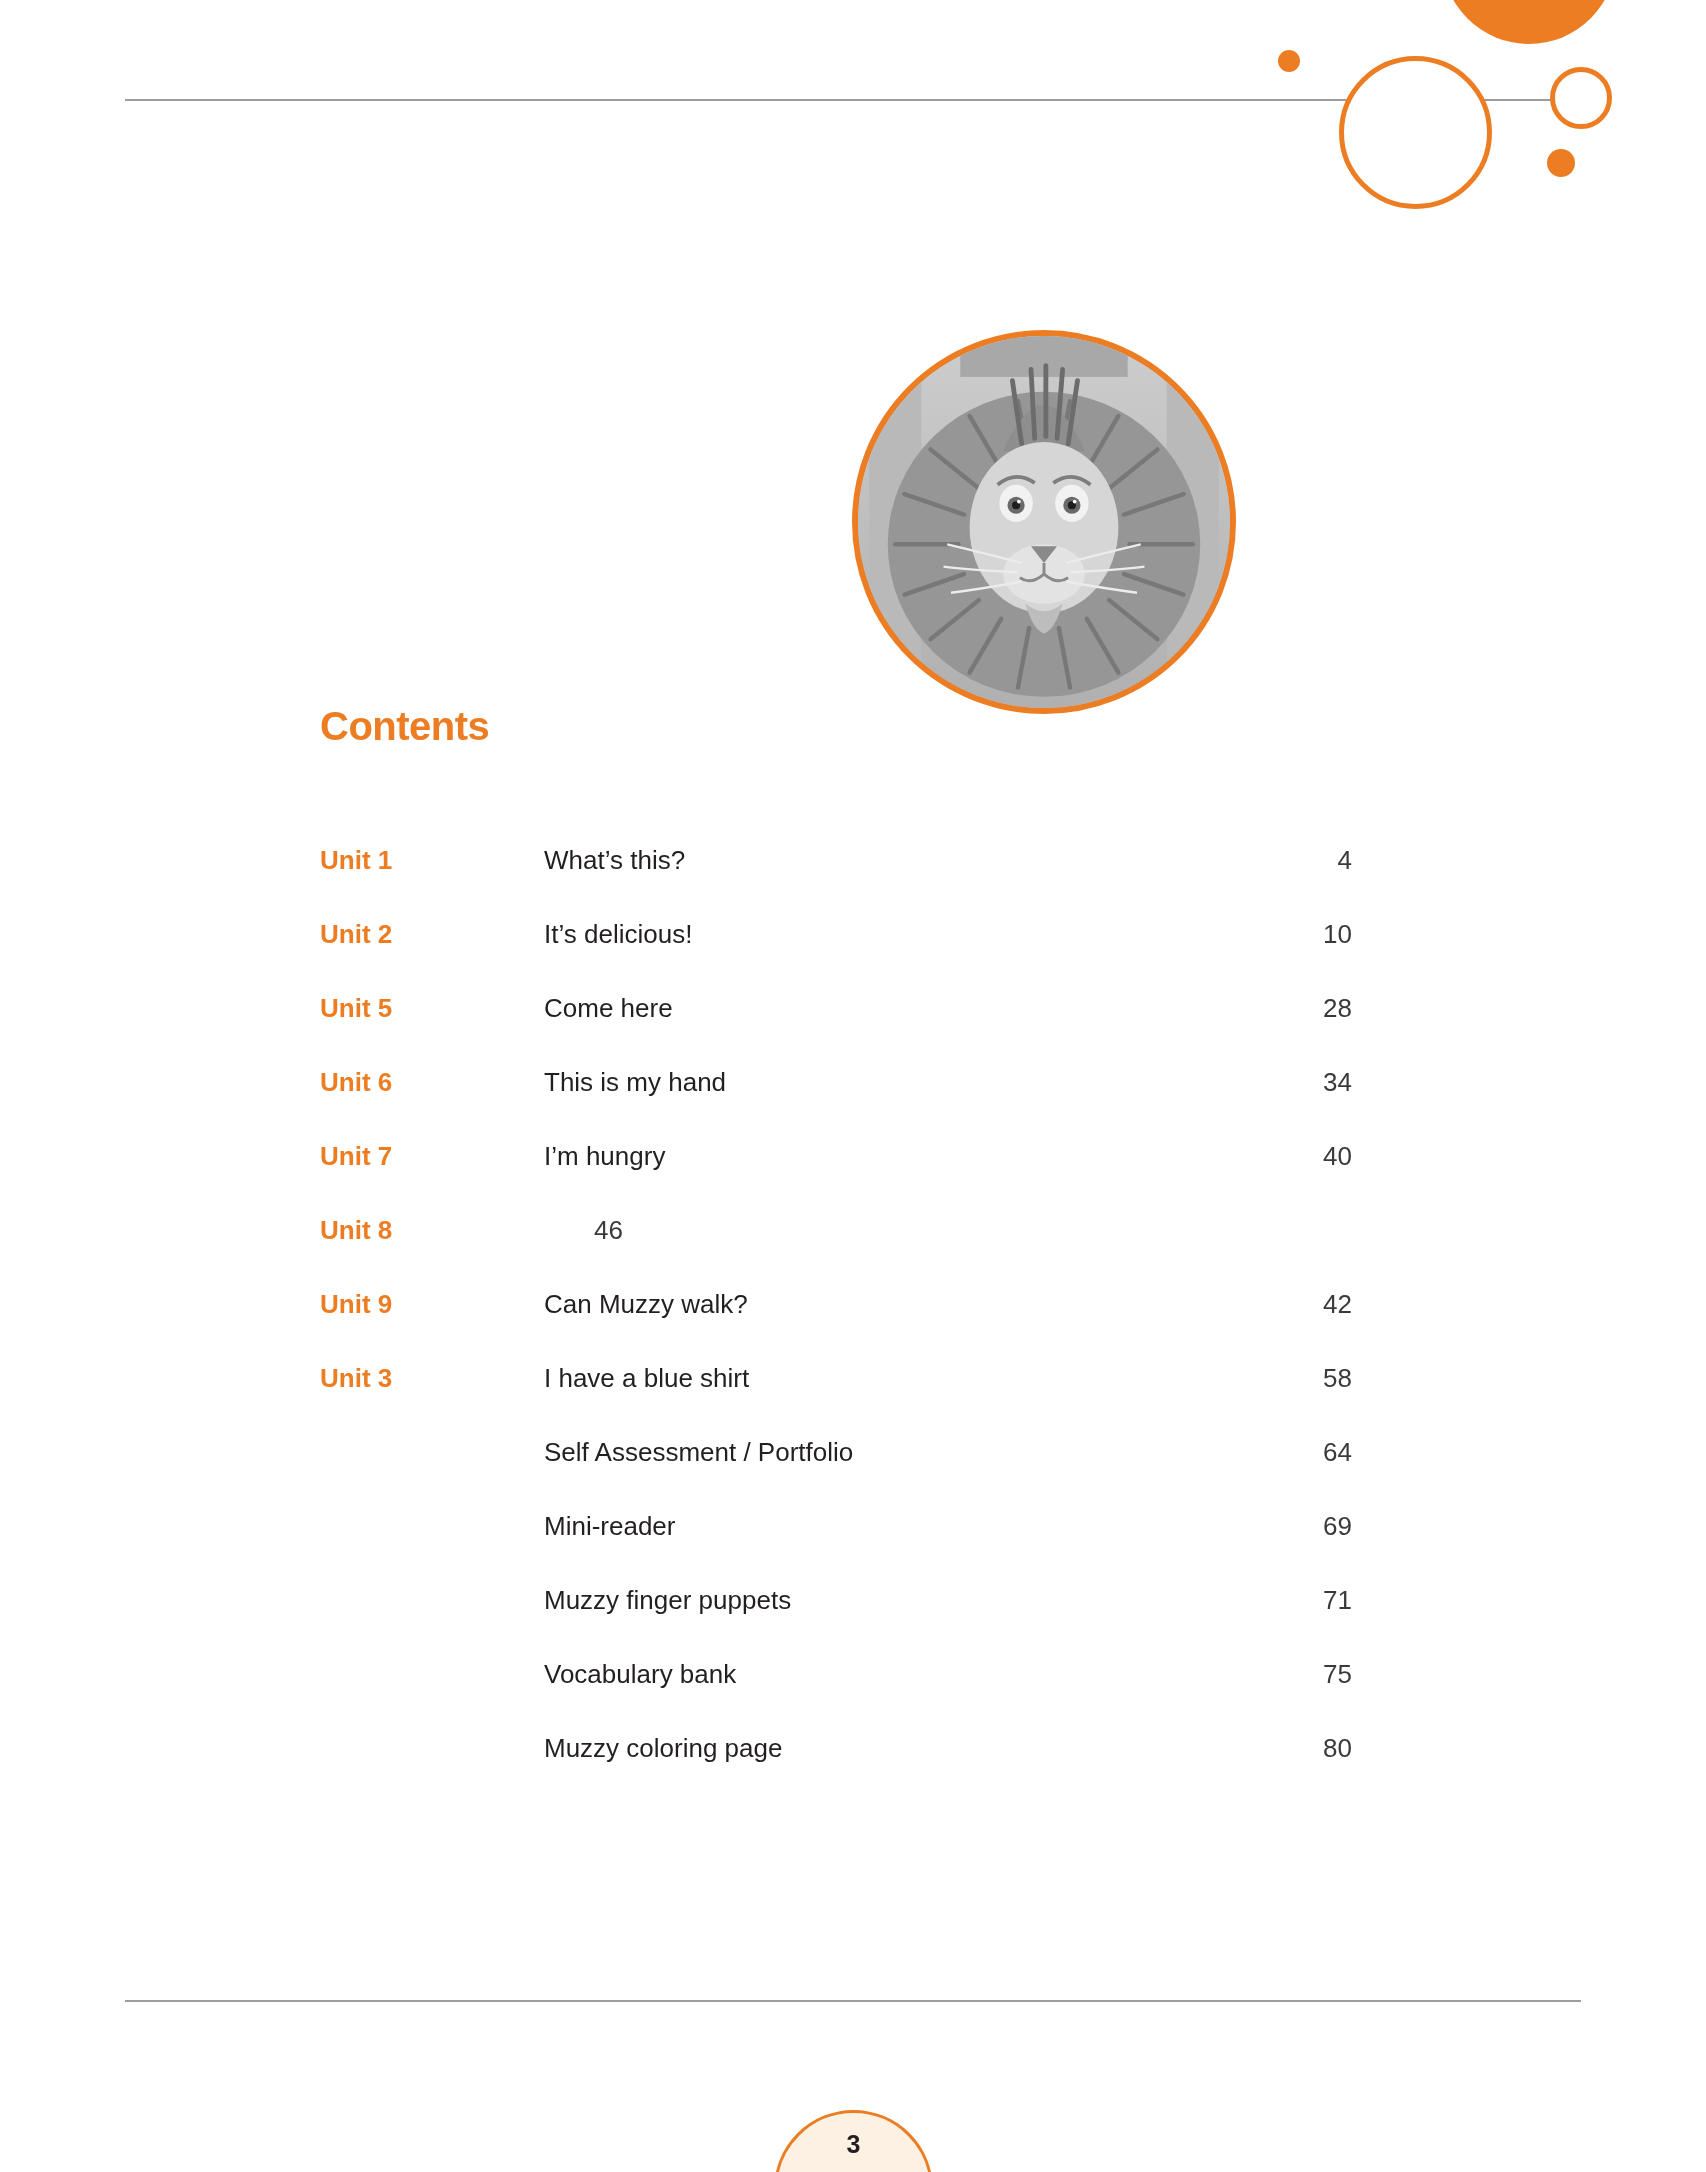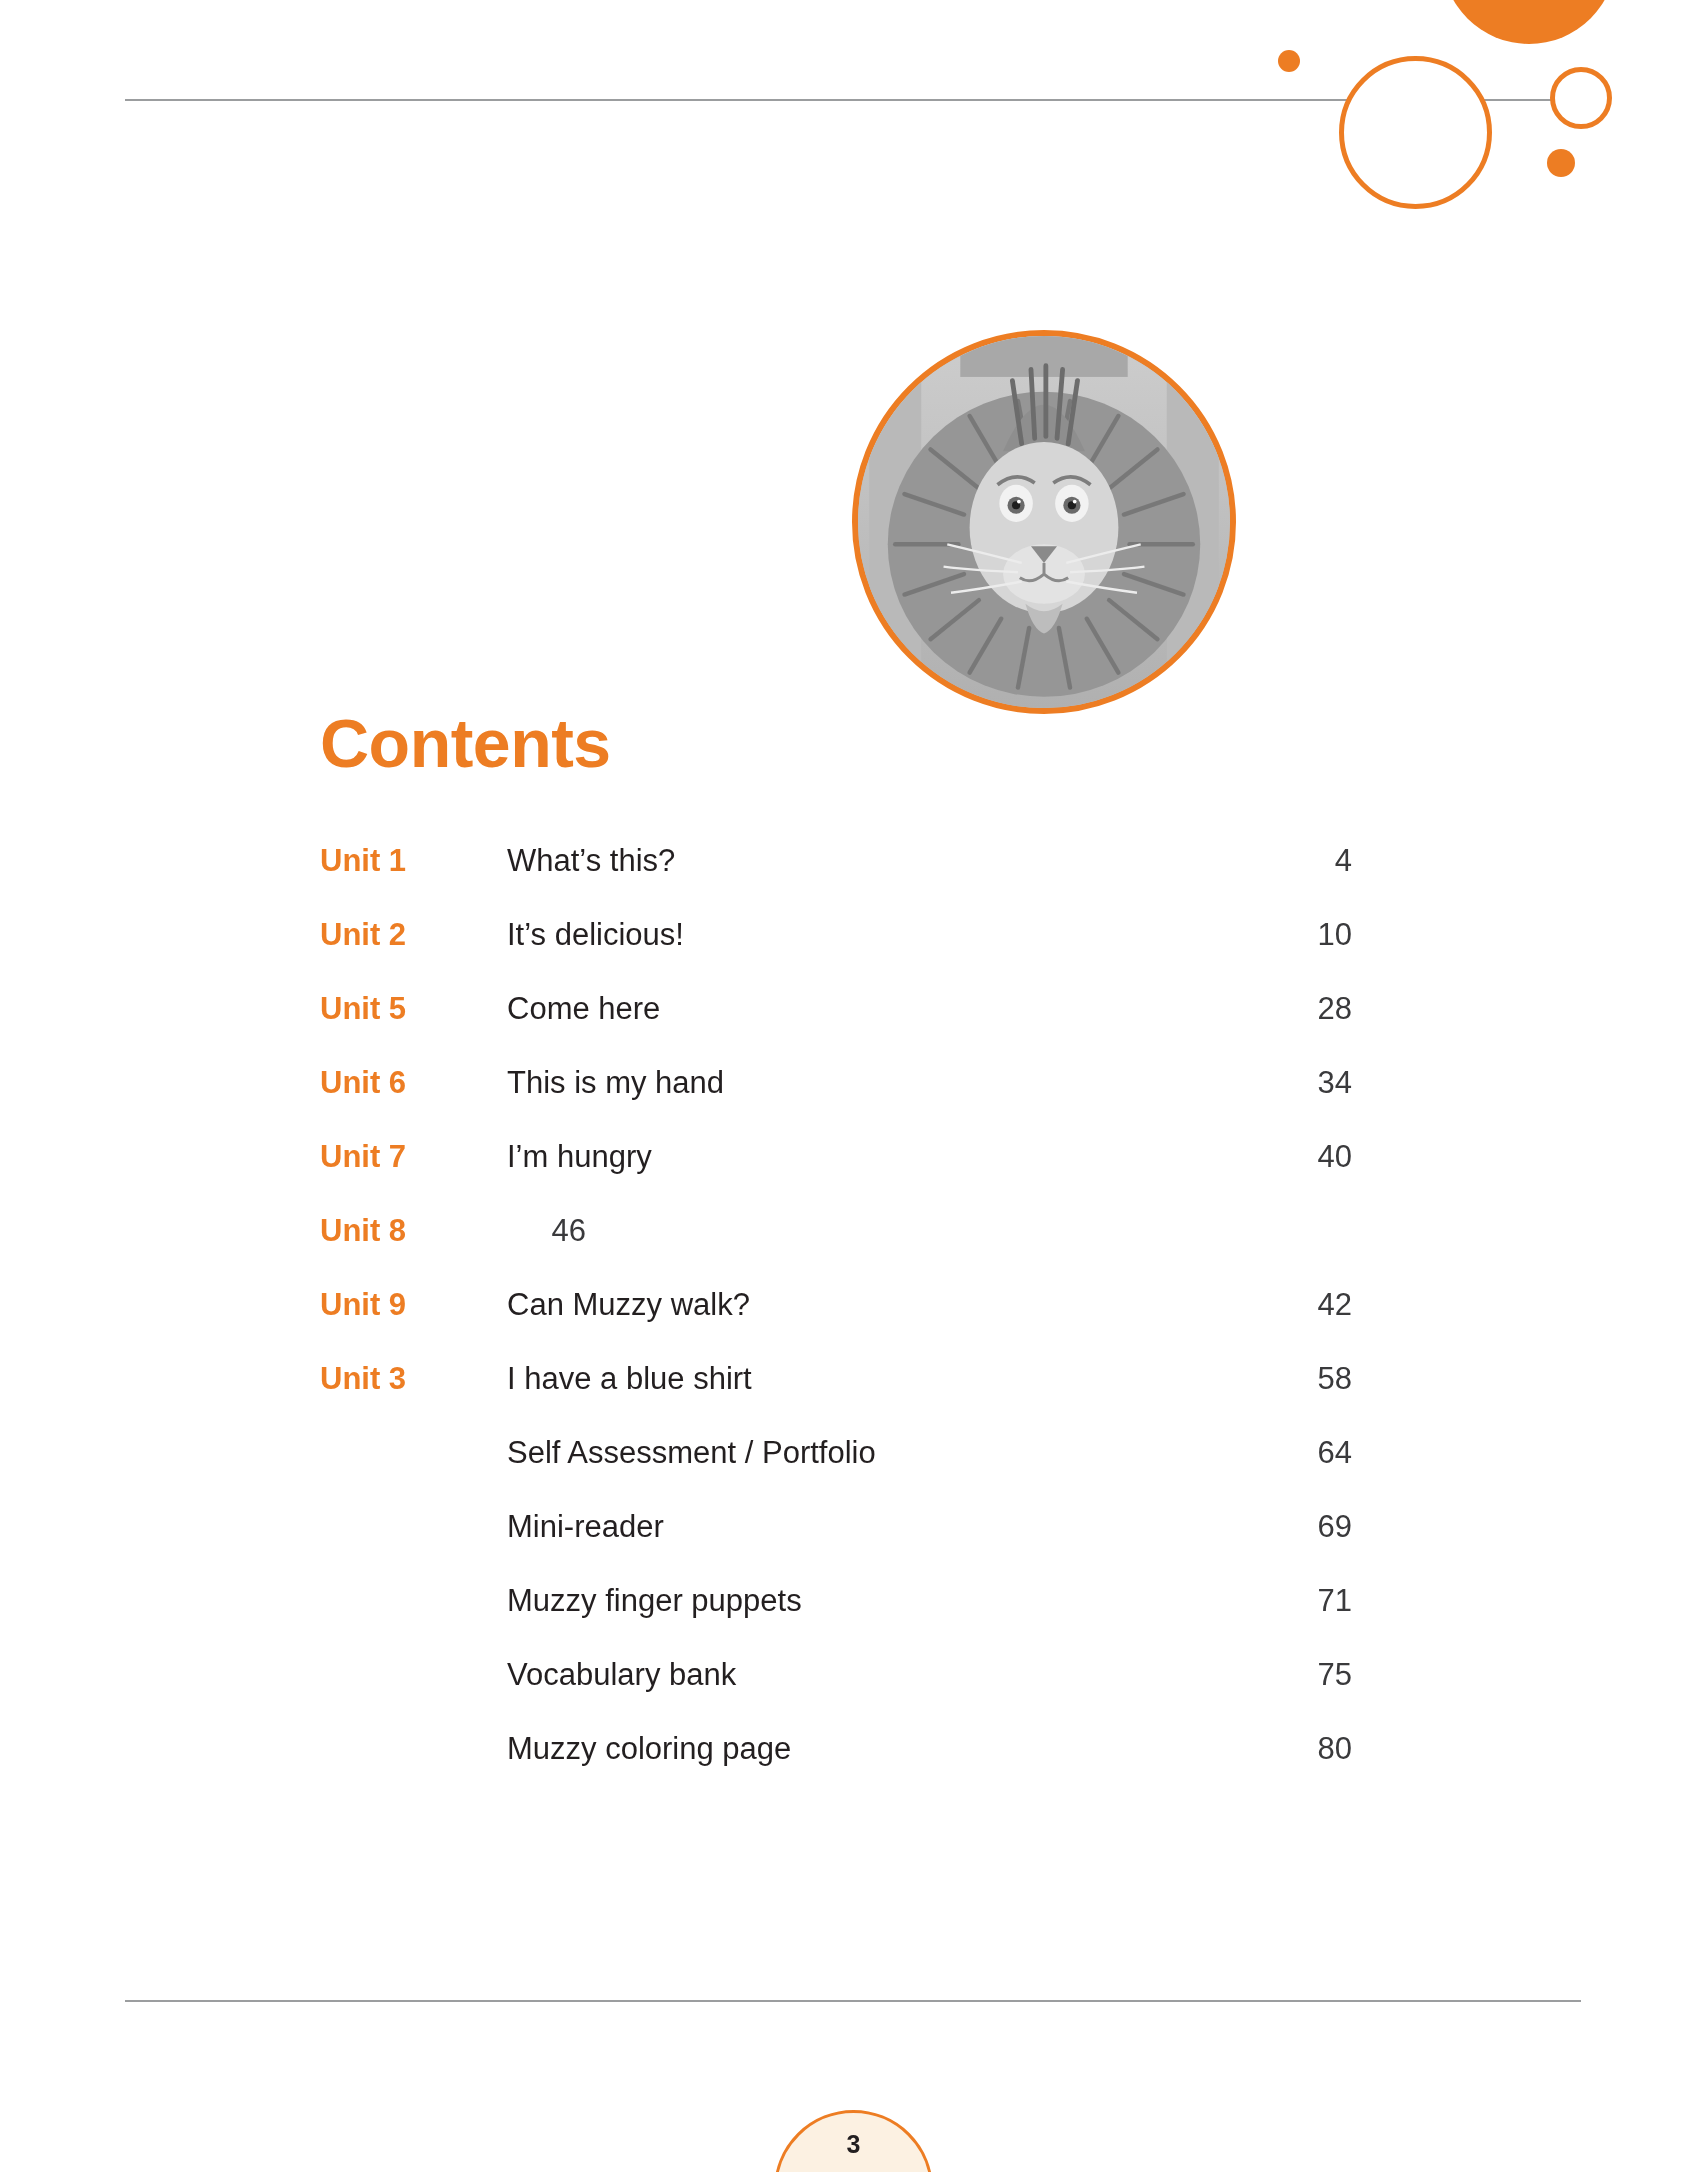--- a/index.html
+++ b/index.html
@@ -57,38 +57,39 @@
     overflow: hidden;
     box-sizing: border-box;
     background: #bfbfbf;
   }
   .photo svg { display: block; width: 100%; height: 100%; }
 
   
   .heading {
     position: absolute;
     left: 320px; top: 704px;
-    font-size: 68px;
+    font-size: 40px;
     font-weight: 700;
     color: #ED7D23;
     letter-spacing: -0.5px;
   }
 
   
   .toc {
     position: absolute;
     left: 320px; top: 823px;
     width: 1032px;
   }
   .toc-row {
     display: flex;
     align-items: center;
     height: 74px;
-    font-size: 31px;
+    font-size: 26px;
     line-height: 1;
+    gap: 37px;
   }
   .toc-row .unit {
     width: 187px;
     flex: 0 0 187px;
     font-weight: 700;
     color: #ED7D23;
   }
   .toc-row .title {
     flex: 1 1 auto;
     font-weight: 400;

